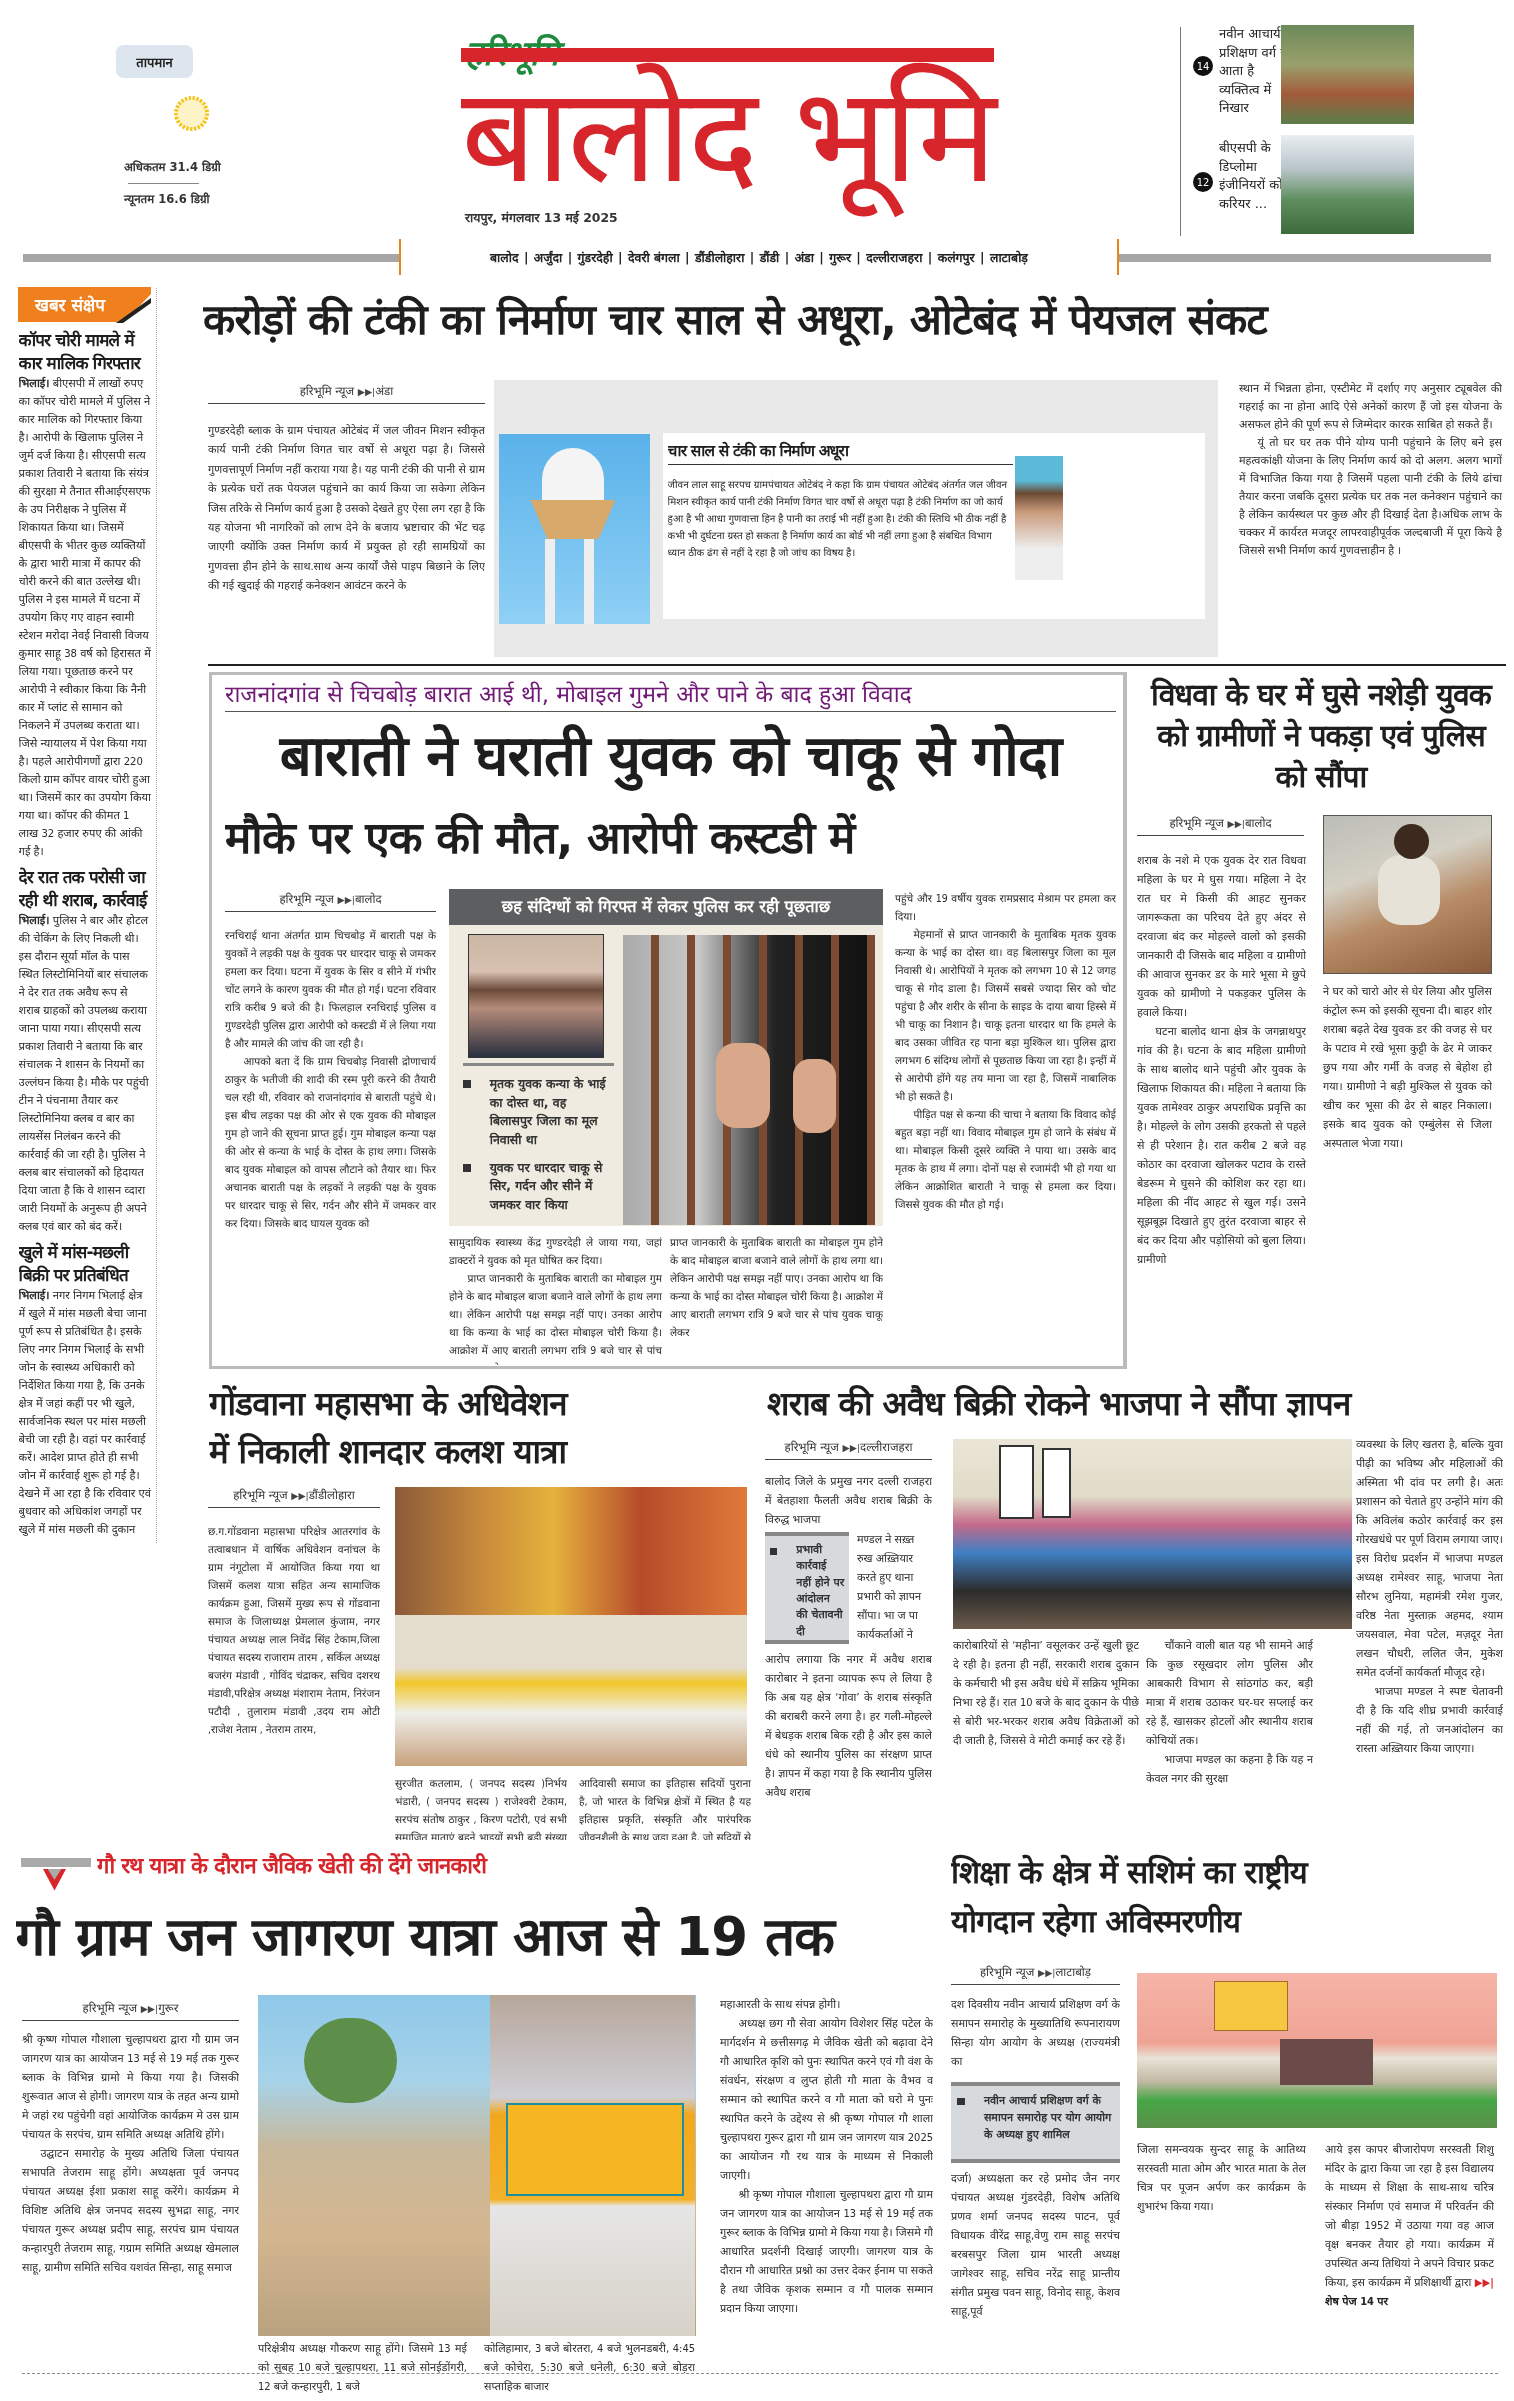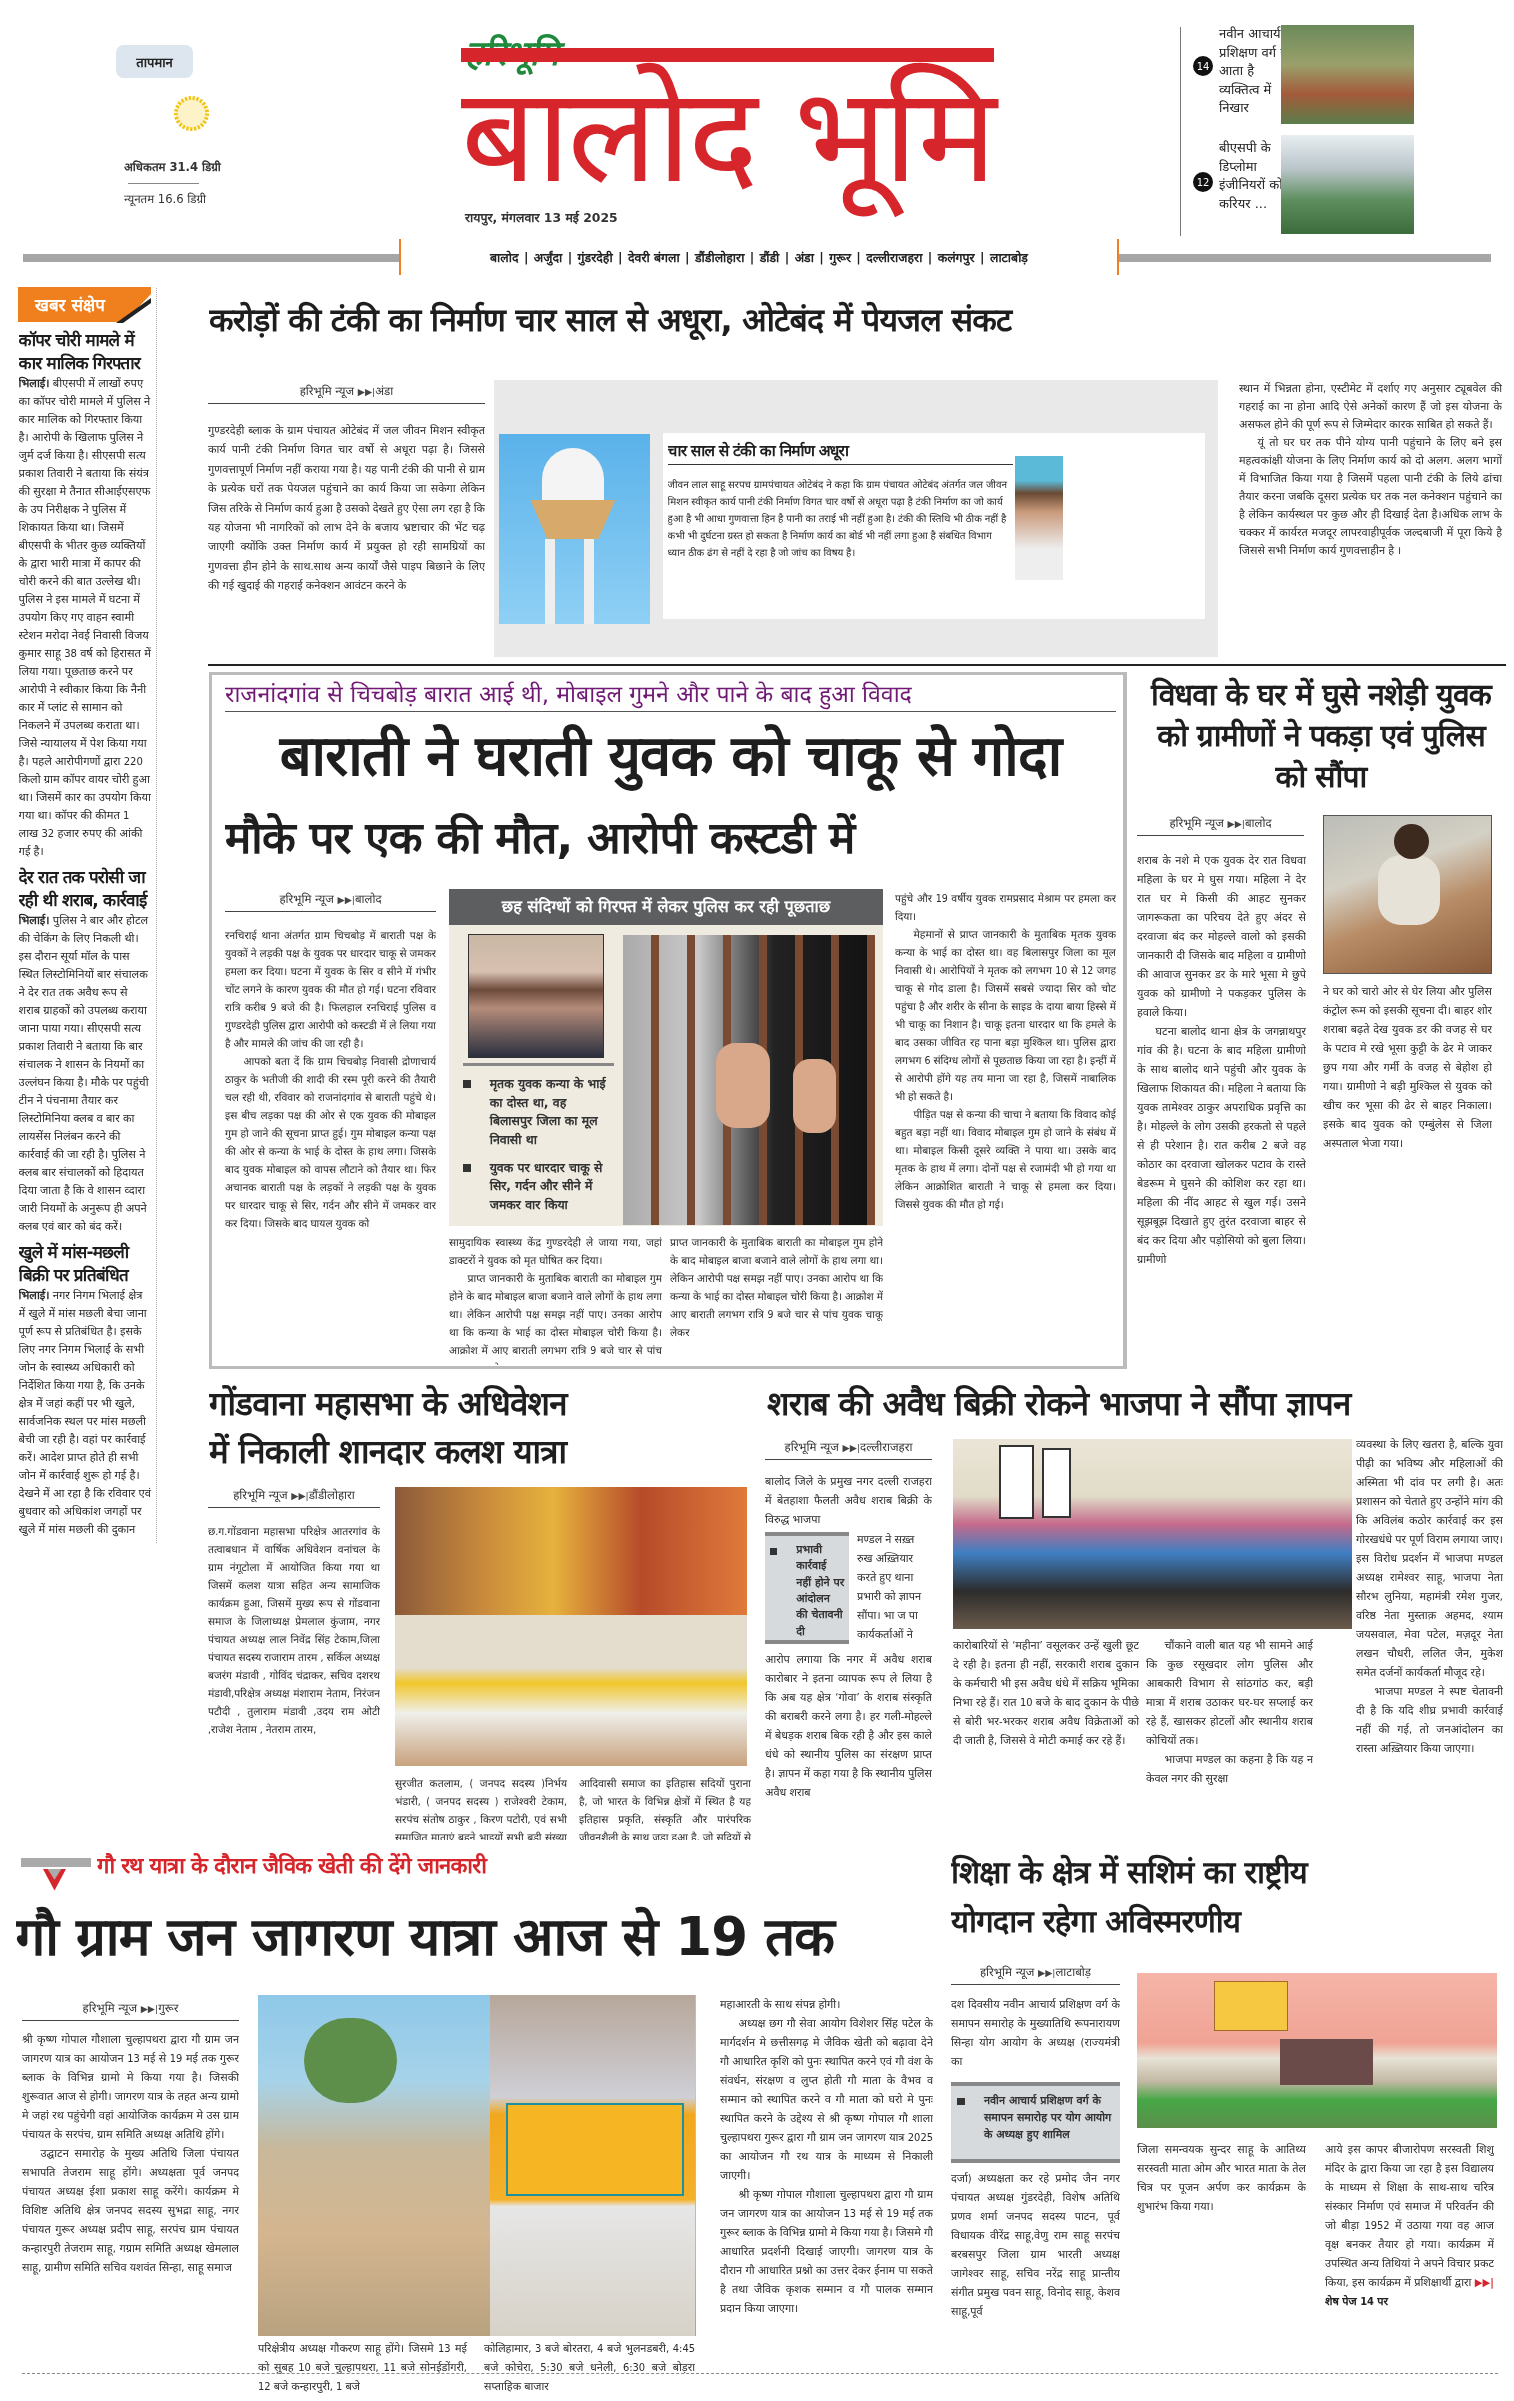--- a/index.html
+++ b/index.html
@@ -28,21 +28,21 @@
 <body>
 
 <div class="abs" style="left:116px;top:45px;width:77px;height:33px;background:#dde6ee;border-radius:7.7px;display:flex;align-items:center;justify-content:center;font-size:13px;font-weight:bold">तापमान</div>
 <div class="abs" style="left:172px;top:87px;width:39px;height:53px;">
   <svg width="39" height="53" viewBox="0 0 50 68">
       <circle cx="25" cy="34" r="20" fill="#fdf3c8" stroke="#f2c418" stroke-width="5" stroke-dasharray="3 2"></circle>
     </svg>
 </div>
 <div class="abs" style="left:124px;top:159px;width:77px;font-size:11.6px;text-align:center;white-space:nowrap;font-weight:bold;color:#333">अधिकतम 31.4 डिग्री</div>
 <div class="abs" style="left:128px;top:183px;width:71px;border-top:1.5px solid #888"></div>
-<div class="abs" style="left:124px;top:191px;width:77px;font-size:11.6px;text-align:center;white-space:nowrap;font-weight:normal;color:#333">न्यूनतम 16.6 डिग्री</div>
+<div class="abs" style="left:124px;top:191px;width:77px;font-size:11.6px;text-align:center;white-space:nowrap;font-weight:bold;color:#333">न्यूनतम 16.6 डिग्री</div>
 
 <div class="abs" style="left:465px;top:29px;font-size:34px;font-weight:bold;color:#1f8a3b;font-style:italic">हरिभूमि</div>
 <div class="abs" style="left:461px;top:48px;font-size:132px;line-height:147px;color:#d7262b;white-space:nowrap;letter-spacing:-3.1px;border-top:14px solid #d7262b;padding-top:0">बालोद भूमि</div>
 <div class="abs" style="left:465px;top:209px;font-size:12.4px;font-weight:bold;color:#333">रायपुर, मंगलवार 13 मई 2025</div>
 
 <div class="abs" style="left:1180px;top:27px;width:39px;height:209px;border-left:1.5px solid #777"></div>
 <div class="abs" style="left:1193px;top:25px;width:325px;height:101px">
   <div class="abs" style="left:0;top:31px;width:20px;height:20px;border-radius:50%;background:#111;color:#fff;font-size:10px;display:flex;align-items:center;justify-content:center">14</div>
   <div class="abs" style="left:26px;top:0;width:74px;font-size:13px;line-height:18.6px;color:#222">नवीन आचार्य प्रशिक्षण वर्ग से आता है व्यक्तित्व में निखार</div>
   <div class="abs photo" style="left:88px;top:0;width:133px;height:99px;background:linear-gradient(#6b8a5a 0%,#9aa06b 40%,#a35a3a 70%,#5b7e4a 100%)"></div>
@@ -90,21 +90,21 @@
   <div style="margin-top:4.6px">
     <div class="hl" style="font-size:17px;line-height:23px;white-space:normal">देर रात तक परोसी जा रही थी शराब, कार्रवाई</div>
     <div class="txt" style="font-size:11.2px;line-height:18px;text-align:left"><b>भिलाई।</b><span> पुलिस ने बार और होटल की चेकिंग के लिए निकली थी। इस दौरान सूर्या मॉल के पास स्थित लिस्टोमिनियों बार संचालक ने देर रात तक अवैध रूप से शराब ग्राहकों को उपलब्ध कराया जाना पाया गया। सीएसपी सत्य प्रकाश तिवारी ने बताया कि बार संचालक ने शासन के नियमों का उल्लंघन किया है। मौके पर पहुंची टीन ने पंचनामा तैयार कर लिस्टोमिनिया क्लब व बार का लायसेंस निलंबन करने की कार्रवाई की जा रही है। पुलिस ने क्लब बार संचालकों को हिदायत दिया जाता है कि वे शासन व्दारा जारी नियमों के अनुरूप ही अपने क्लब एवं बार को बंद करें।</span></div>
   </div>
   <div style="margin-top:5px">
     <div class="hl" style="font-size:17px;line-height:23px;white-space:normal">खुले में मांस-मछली बिक्री पर प्रतिबंधित</div>
     <div class="txt" style="font-size:11.2px;line-height:18px;text-align:left"><b>भिलाई।</b><span> नगर निगम भिलाई क्षेत्र में खुले में मांस मछली बेचा जाना पूर्ण रूप से प्रतिबंधित है। इसके लिए नगर निगम भिलाई के सभी जोन के स्वास्थ्य अधिकारी को निर्देशित किया गया है, कि उनके क्षेत्र में जहां कहीं पर भी खुले, सार्वजनिक स्थल पर मांस मछली बेची जा रही है। वहां पर कार्रवाई करें। आदेश प्राप्त होते ही सभी जोन में कार्रवाई शुरू हो गई है। देखने में आ रहा है कि रविवार एवं बुधवार को अधिकांश जगहों पर खुले में मांस मछली की दुकान खुल जाती है। स्थानीय लोगों द्वारा उन्हें प्रश्रय दिया जाता है। वहीं स्थानीय लोग ऐसी दुकानों का विरोध करेंगे, वहां पर खरीदने नहीं जाएंगे यह दुकान नहीं लगेगी। छत्तीसगढ़ नगर निगम अधिनियम के प्रावधानों के अनुसार उक्त व्यवसाय के लिए निर्धारित बोर्डिंग जोन प्रदान करने दिया जाता है। जिससे वे व्यापारी वहीं पर व्यवसाय कर सकें।</span></div>
   </div>
 </div>
 
-<div class="abs hl" style="left:209px;top:293px;width:1294px;font-size:32px;line-height:54px">करोड़ों की टंकी का निर्माण चार साल से अधूरा, ओटेबंद में पेयजल संकट</div>
+<div class="abs hl" style="left:203px;top:293px;width:1294px;font-size:42px;line-height:54px">करोड़ों की टंकी का निर्माण चार साल से अधूरा, ओटेबंद में पेयजल संकट</div>
 <div class="abs byline" style="left:208px;top:383px;width:277px"><span>हरिभूमि न्यूज</span> <span class="arr">▶▶|</span><span>अंडा</span></div>
 <div class="abs txt" style="left:208px;top:421px;width:277px;height:232px;font-size:11px;line-height:19.4px">गुण्डरदेही ब्लाक के ग्राम पंचायत ओटेबंद में जल जीवन मिशन स्वीकृत कार्य पानी टंकी निर्माण विगत चार वर्षो से अधूरा पढ़ा है। जिससे गुणवत्तापूर्ण निर्माण नहीं कराया गया है। यह पानी टंकी की पानी से ग्राम के प्रत्येक घरों तक पेयजल पहुंचाने का कार्य किया जा सकेगा लेकिन जिस तरिके से निर्माण कार्य हुआ है उसको देखते हुए ऐसा लग रहा है कि यह योजना भी नागरिकों को लाभ देने के बजाय भ्रष्टाचार की भेंट चढ़ जाएगी क्योंकि उक्त निर्माण कार्य में प्रयुक्त हो रही सामग्रियों का गुणवत्ता हीन होने के साथ.साथ अन्य कार्यों जैसे पाइप बिछाने के लिए की गई खुदाई की गहराई कनेक्शन आवंटन करने के</div>
 
 <div class="abs" style="left:494px;top:380px;width:724px;height:277px;background:#e9e9e9">
   <div class="abs photo" style="left:5.4px;top:54px;width:151px;height:190px;background:linear-gradient(180deg,#5ab2ea 0%,#8fd0f5 100%)">
     <div style="position:absolute;left:43px;top:14px;width:62px;height:54px;border-radius:31px 31px 3.1px 3.1px;background:#f4f4f4"></div>
     <div style="position:absolute;left:31px;top:66px;width:85px;height:39px;background:#d7a96b;clip-path:polygon(0 0,100% 0,80% 100%,20% 100%)"></div>
     <div style="position:absolute;left:46px;top:105px;width:9.3px;height:85px;background:#eee"></div>
     <div style="position:absolute;left:85px;top:105px;width:9.3px;height:85px;background:#eee"></div>
   </div>

